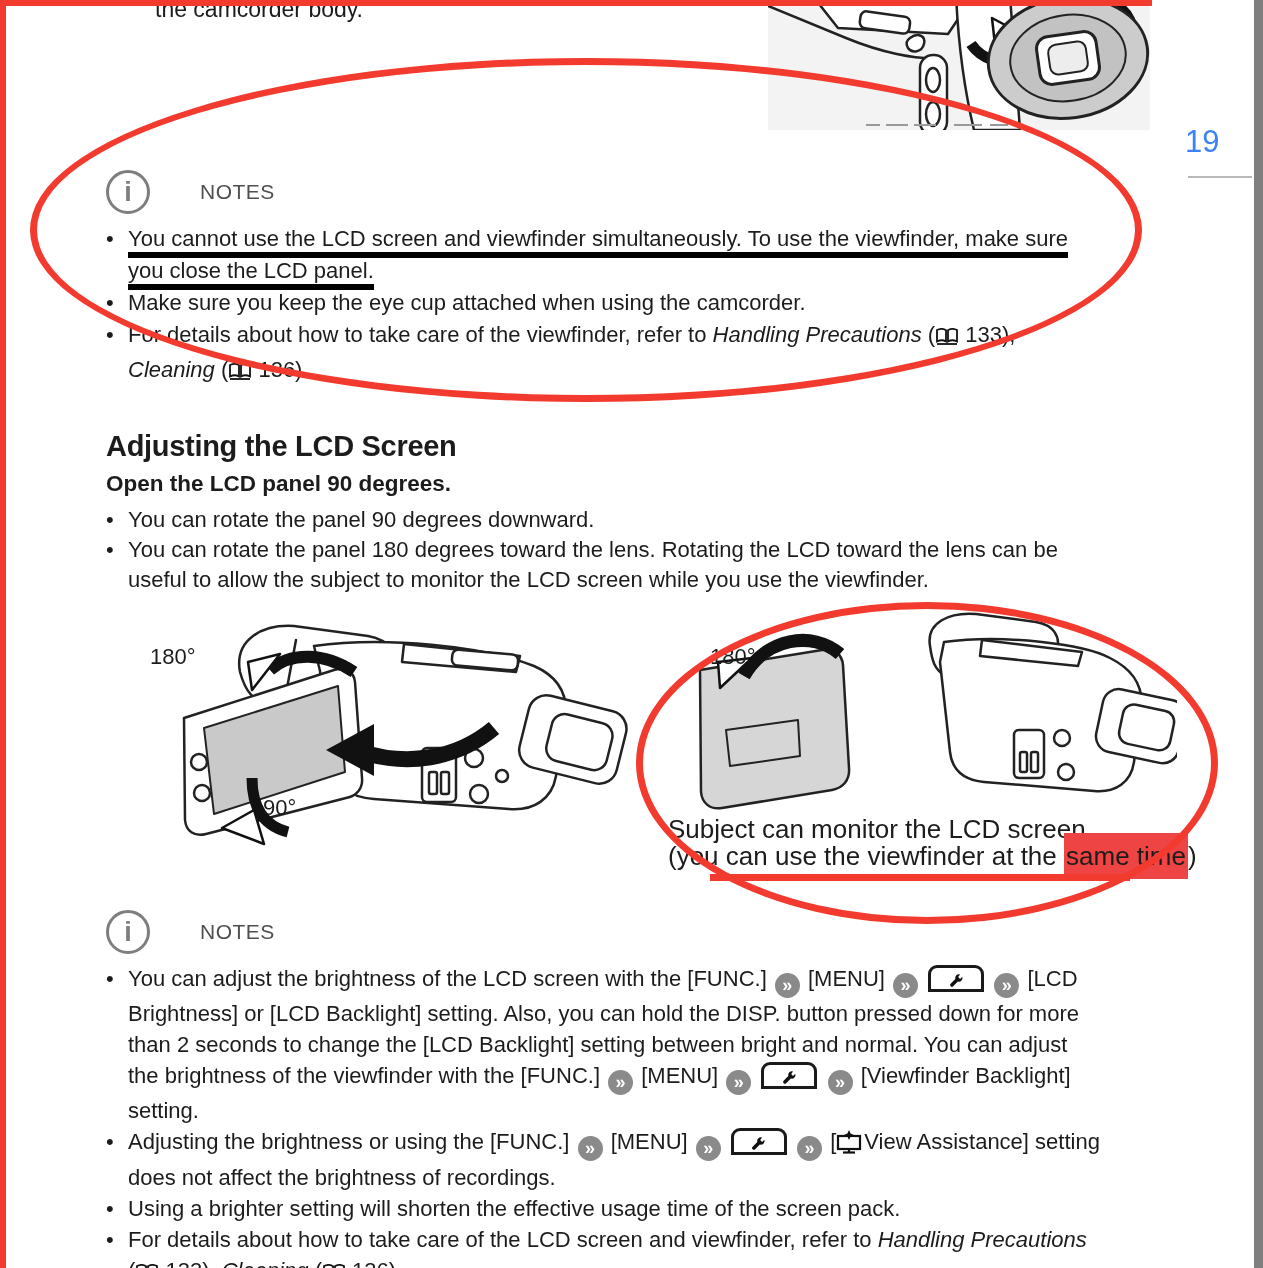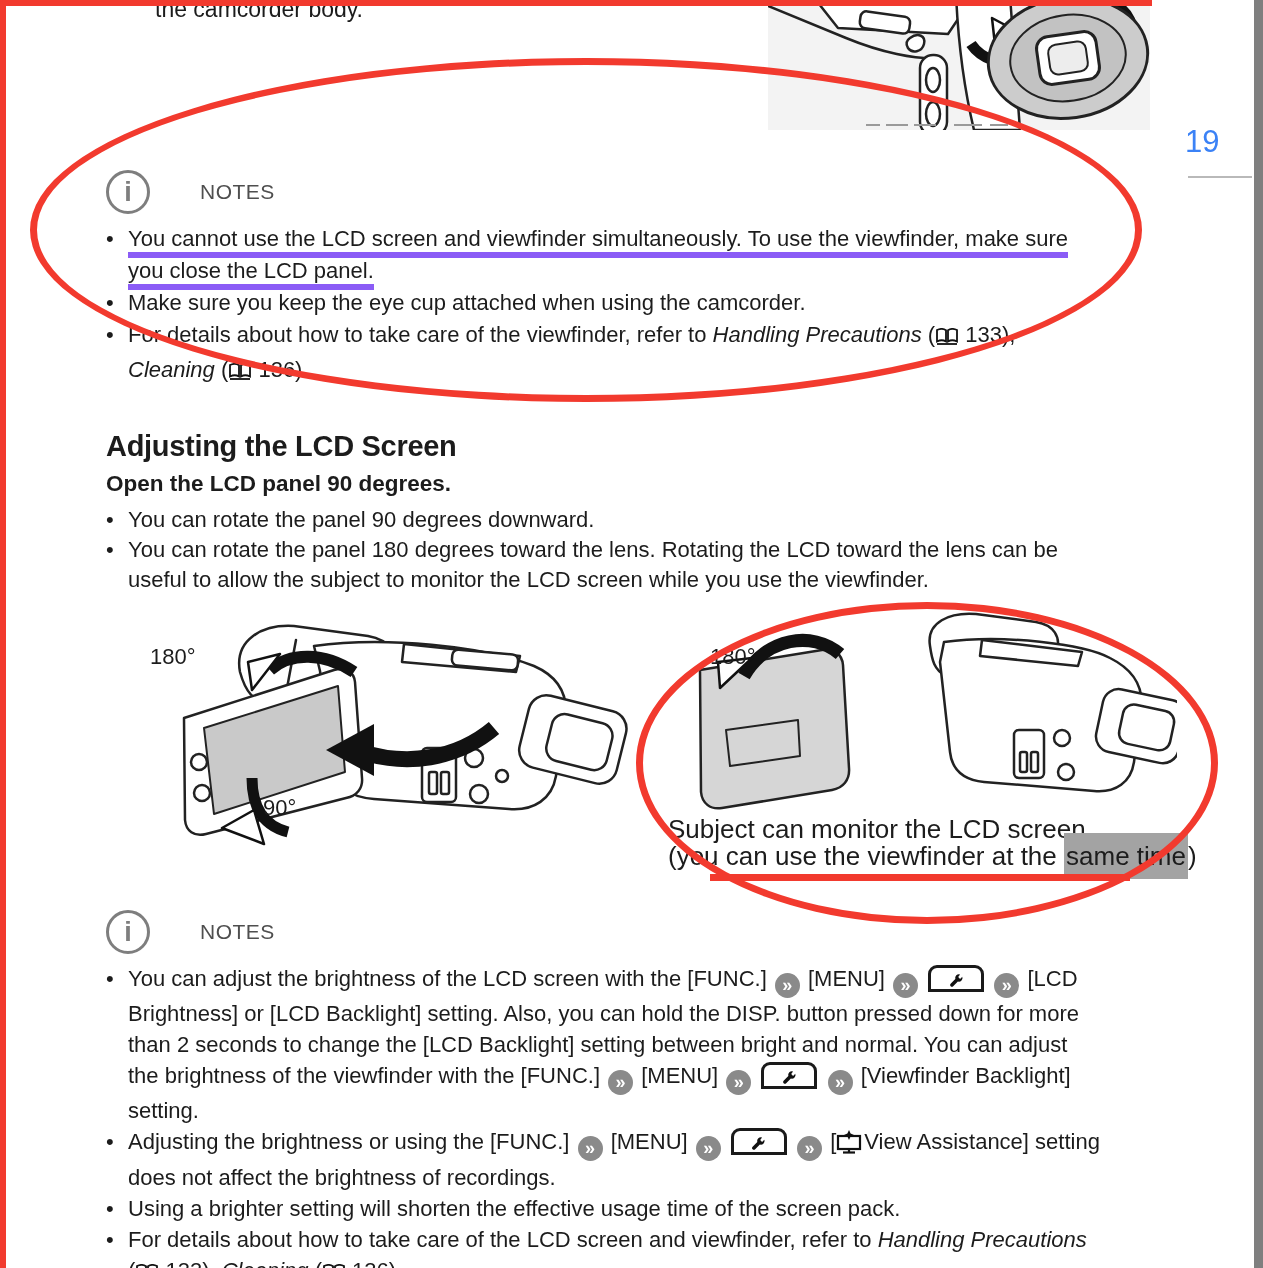--- a/index.html
+++ b/index.html
@@ -32,23 +32,23 @@
   .notes-title{font-size:21px;color:#4f4f4f;letter-spacing:0.5px;margin-left:36px;}
   ul.nlist{list-style:none;margin:9px 0 0 0;padding:0;font-size:22px;}
   ul.nlist li{display:flex;align-items:flex-start;}
   ul.nlist .dot{width:22px;flex:0 0 22px;}
   ul.nlist .bt{flex:1;}
   #notes-top{left:106px;top:170px;width:1058px;}
   #notes-top ul.nlist{line-height:32px;}
   #notes-bottom{left:106px;top:910px;width:1062px;}
   #notes-bottom ul.nlist{line-height:31px;}
 
-  .redline{border-bottom:6px solid #8b5cf6;padding-bottom:1px;}
+  .redline{border-bottom:6px solid #000000;padding-bottom:1px;}
   .it{font-style:italic;}
-  .hl{background:#a3a3a3;padding:8px 2px;}
+  .hl{background:#ef4444;padding:8px 2px;}
 
   
   .chev{display:inline-block;width:25px;height:25px;border-radius:50%;background:#8a8a8a;color:#fff;
     text-align:center;line-height:24px;font-size:18px;font-weight:bold;vertical-align:-5px;margin:0 2px;}
   .tab{display:inline-block;width:50px;height:21px;border:3px solid #1a1a1a;border-radius:9px 9px 0 0;
     vertical-align:-5px;text-align:center;background:#fff;margin:0 2px;}
   .tab svg{vertical-align:1px;}
   .book{display:inline-block;vertical-align:-3px;}
   .va{display:inline-block;vertical-align:-5px;margin-right:2px;}
 

